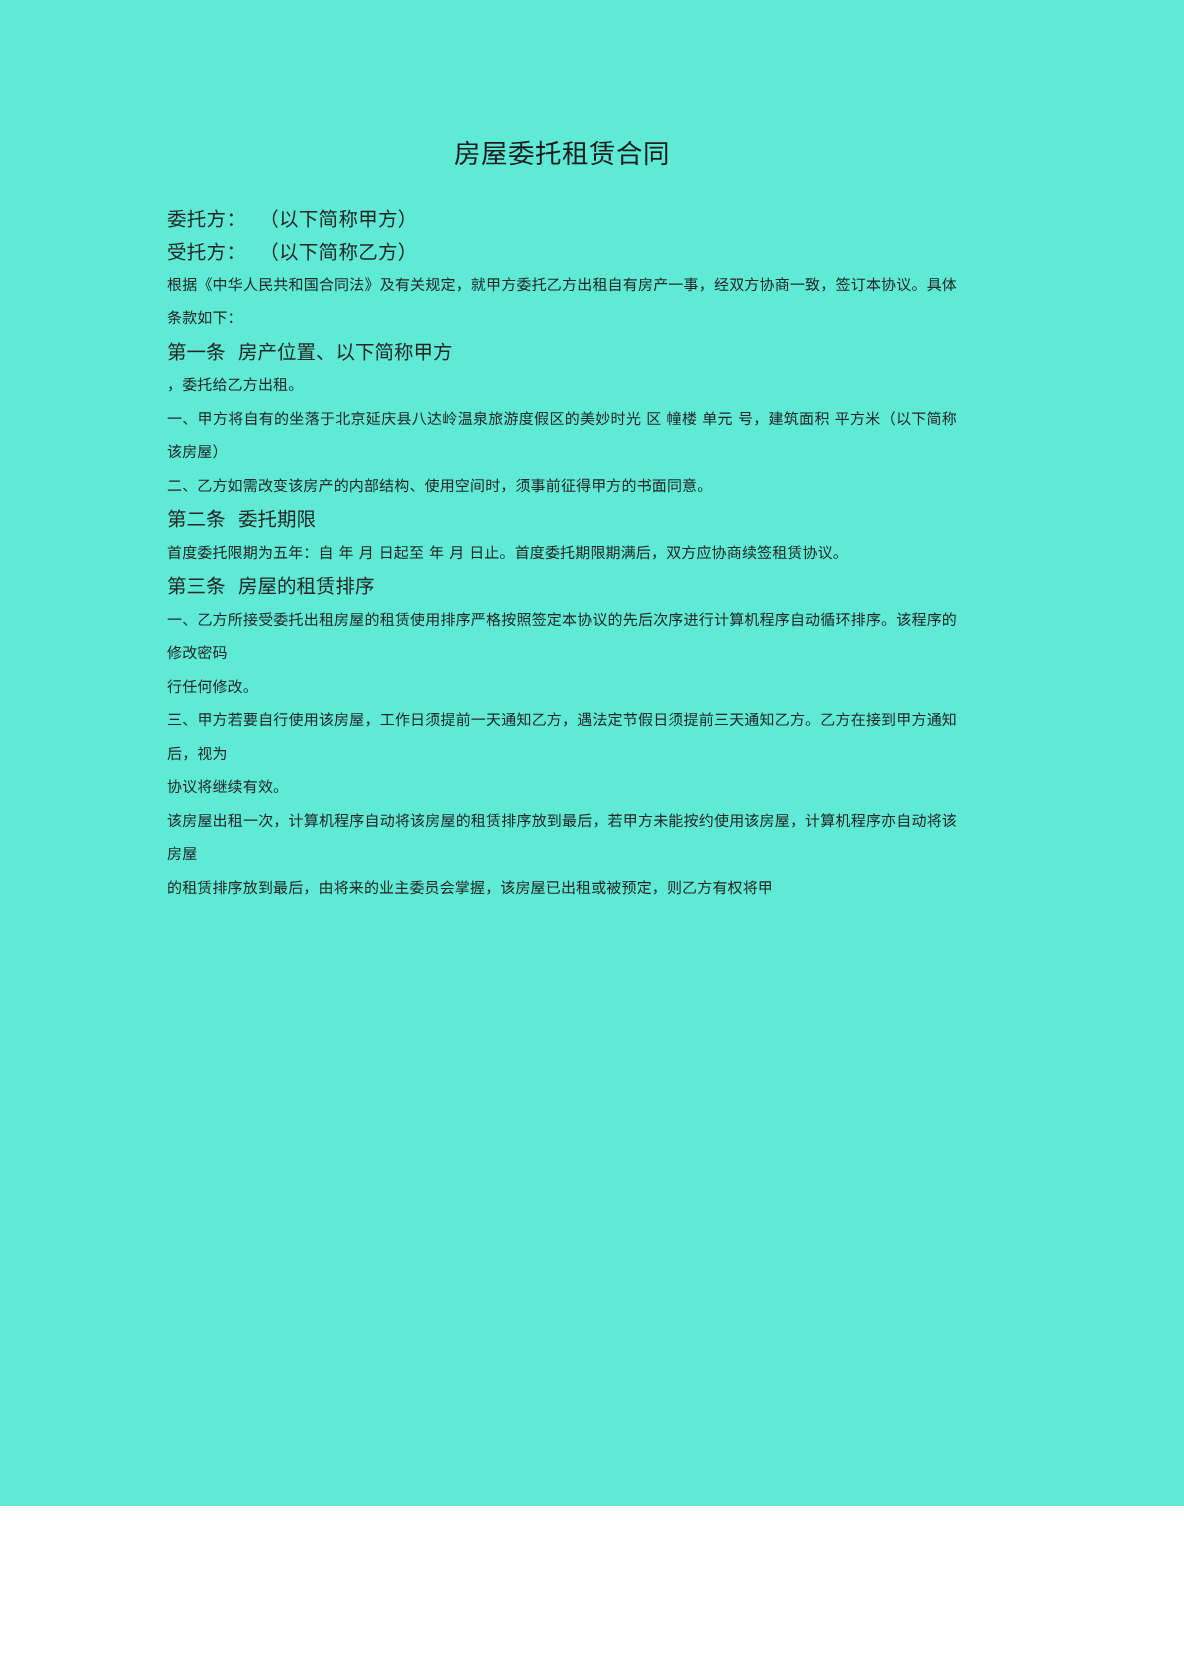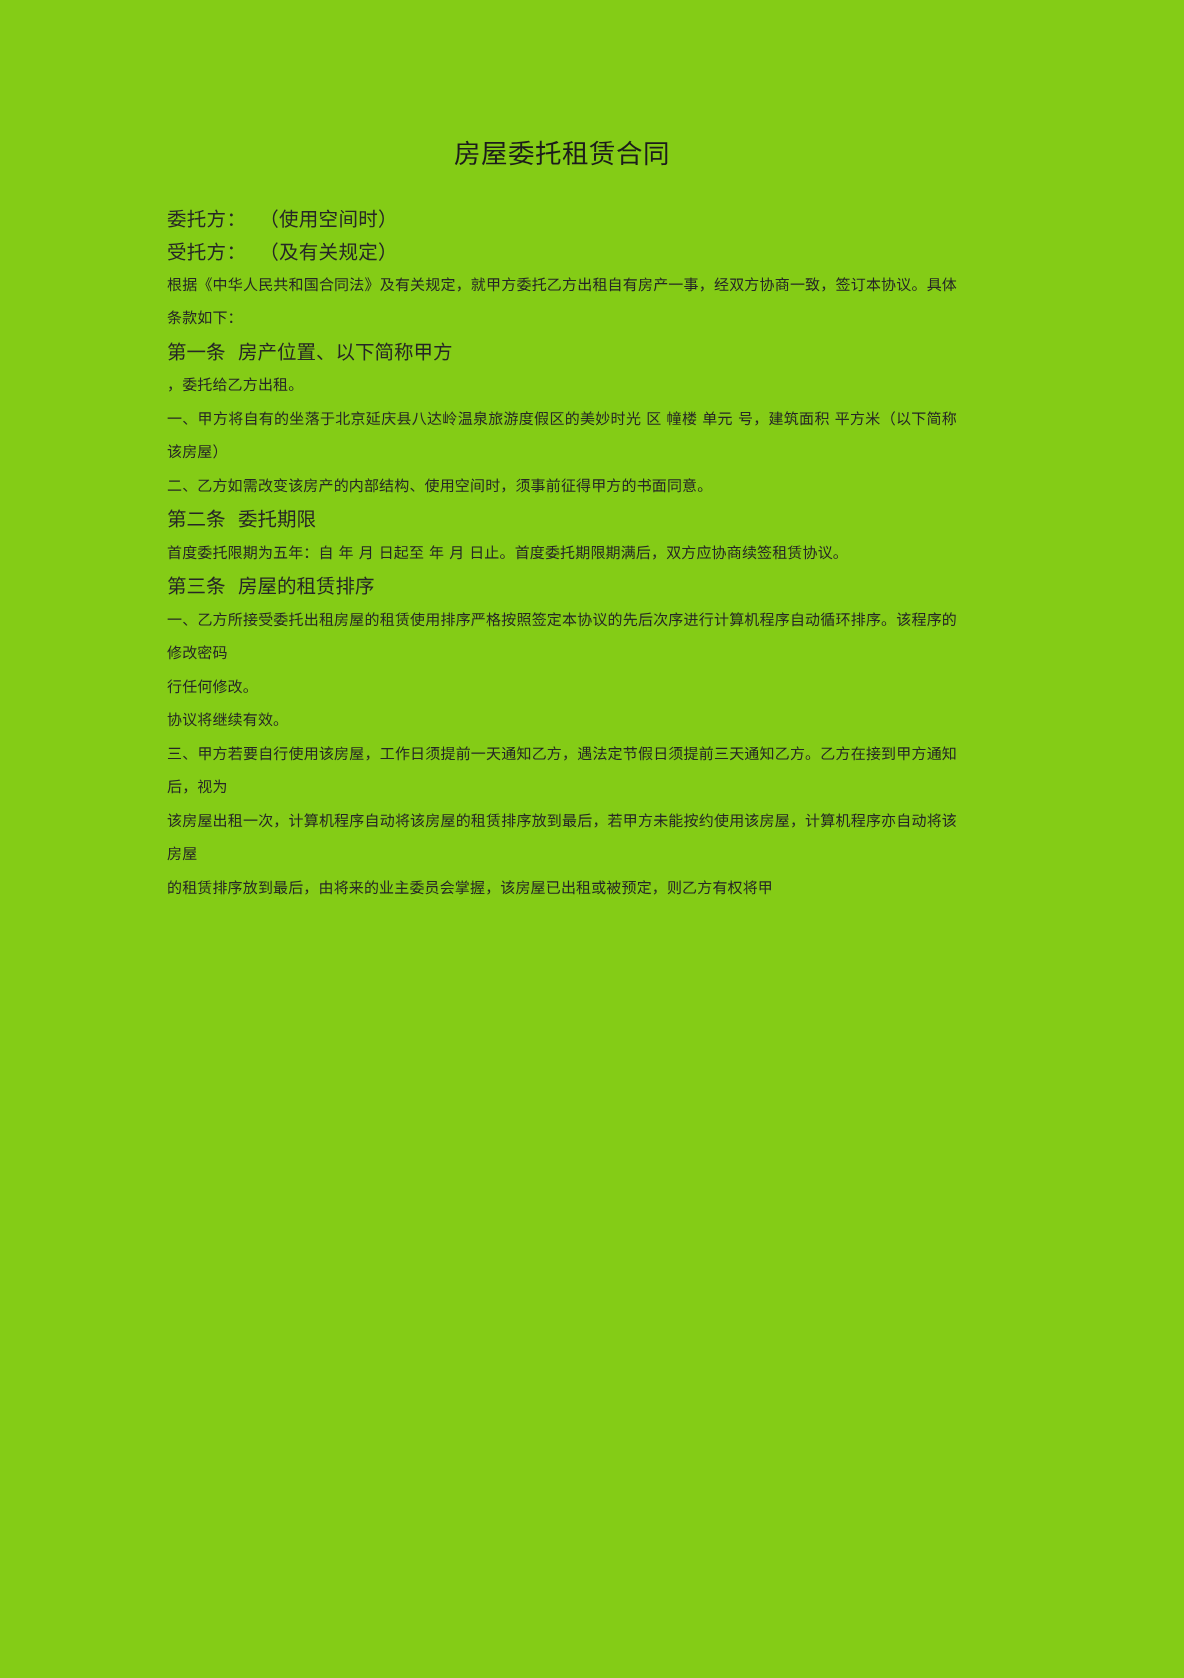--- a/index.html
+++ b/index.html
@@ -8,23 +8,23 @@
     padding: 0;
     background: #ffffff;
   }
   body {
     font-family: "DejaVu Serif", "Liberation Serif", serif;
     color: #231f20;
   }
   .page {
     position: relative;
     width: 1184px;
-    height: 1678px;
+    height: 1506px;
     margin: 0 auto;
-    background: #84cc16;
+    background: #5eead4;
     box-sizing: border-box;
     overflow: hidden;
   }
   .content {
     position: absolute;
     left: 167px;
     top: 0;
     width: 790px;
   }
   .doc-title {
@@ -70,22 +70,22 @@
 </style>
 </head>
 <body>
 
 <div class="page">
   <div class="content">
 
     <h1 class="doc-title">房屋委托租赁合同</h1>
 
     <div class="party-block">
-      <div class="party-line">委托方：  （使用空间时）</div>
-      <div class="party-line">受托方：  （及有关规定）</div>
+      <div class="party-line">委托方：  （以下简称甲方）</div>
+      <div class="party-line">受托方：  （以下简称乙方）</div>
     </div>
 
     <p class="para gap-lg">根据《中华人民共和国合同法》及有关规定，就甲方委托乙方出租自有房产一事，经双方协商一致，签订本协议。具体条款如下：</p>
 
     <div class="heading gap-md">第一条  房产位置、以下简称甲方</div>
 
     <p class="para gap-md">，委托给乙方出租。</p>
 
     <p class="para gap-md">一、甲方将自有的坐落于北京延庆县八达岭温泉旅游度假区的美妙时光  区  幢楼  单元  号，建筑面积  平方米（以下简称该房屋）</p>
 
@@ -96,22 +96,22 @@
     <p class="para gap-md">首度委托限期为五年：自  年  月  日起至  年  月  日止。首度委托期限期满后，双方应协商续签租赁协议。</p>
 
     <div class="heading gap-md">第三条  房屋的租赁排序</div>
 
     <p class="para gap-md">一、乙方所接受委托出租房屋的租赁使用排序严格按照签定本协议的先后次序进行计算机程序自动循环排序。该程序的修改密码</p>
 
 
     <p class="para gap-md">行任何修改。</p>
 
 
+    <p class="para gap-md">三、甲方若要自行使用该房屋，工作日须提前一天通知乙方，遇法定节假日须提前三天通知乙方。乙方在接到甲方通知后，视为</p>
+
     <p class="para gap-md">协议将继续有效。</p>
-
-    <p class="para gap-md">三、甲方若要自行使用该房屋，工作日须提前一天通知乙方，遇法定节假日须提前三天通知乙方。乙方在接到甲方通知后，视为</p>
 
     <p class="para gap-md">该房屋出租一次，计算机程序自动将该房屋的租赁排序放到最后，若甲方未能按约使用该房屋，计算机程序亦自动将该房屋</p>
 
     <p class="para gap-md">的租赁排序放到最后，由将来的业主委员会掌握，该房屋已出租或被预定，则乙方有权将甲</p>
 
   </div>
 </div>
 
 </body></html>

